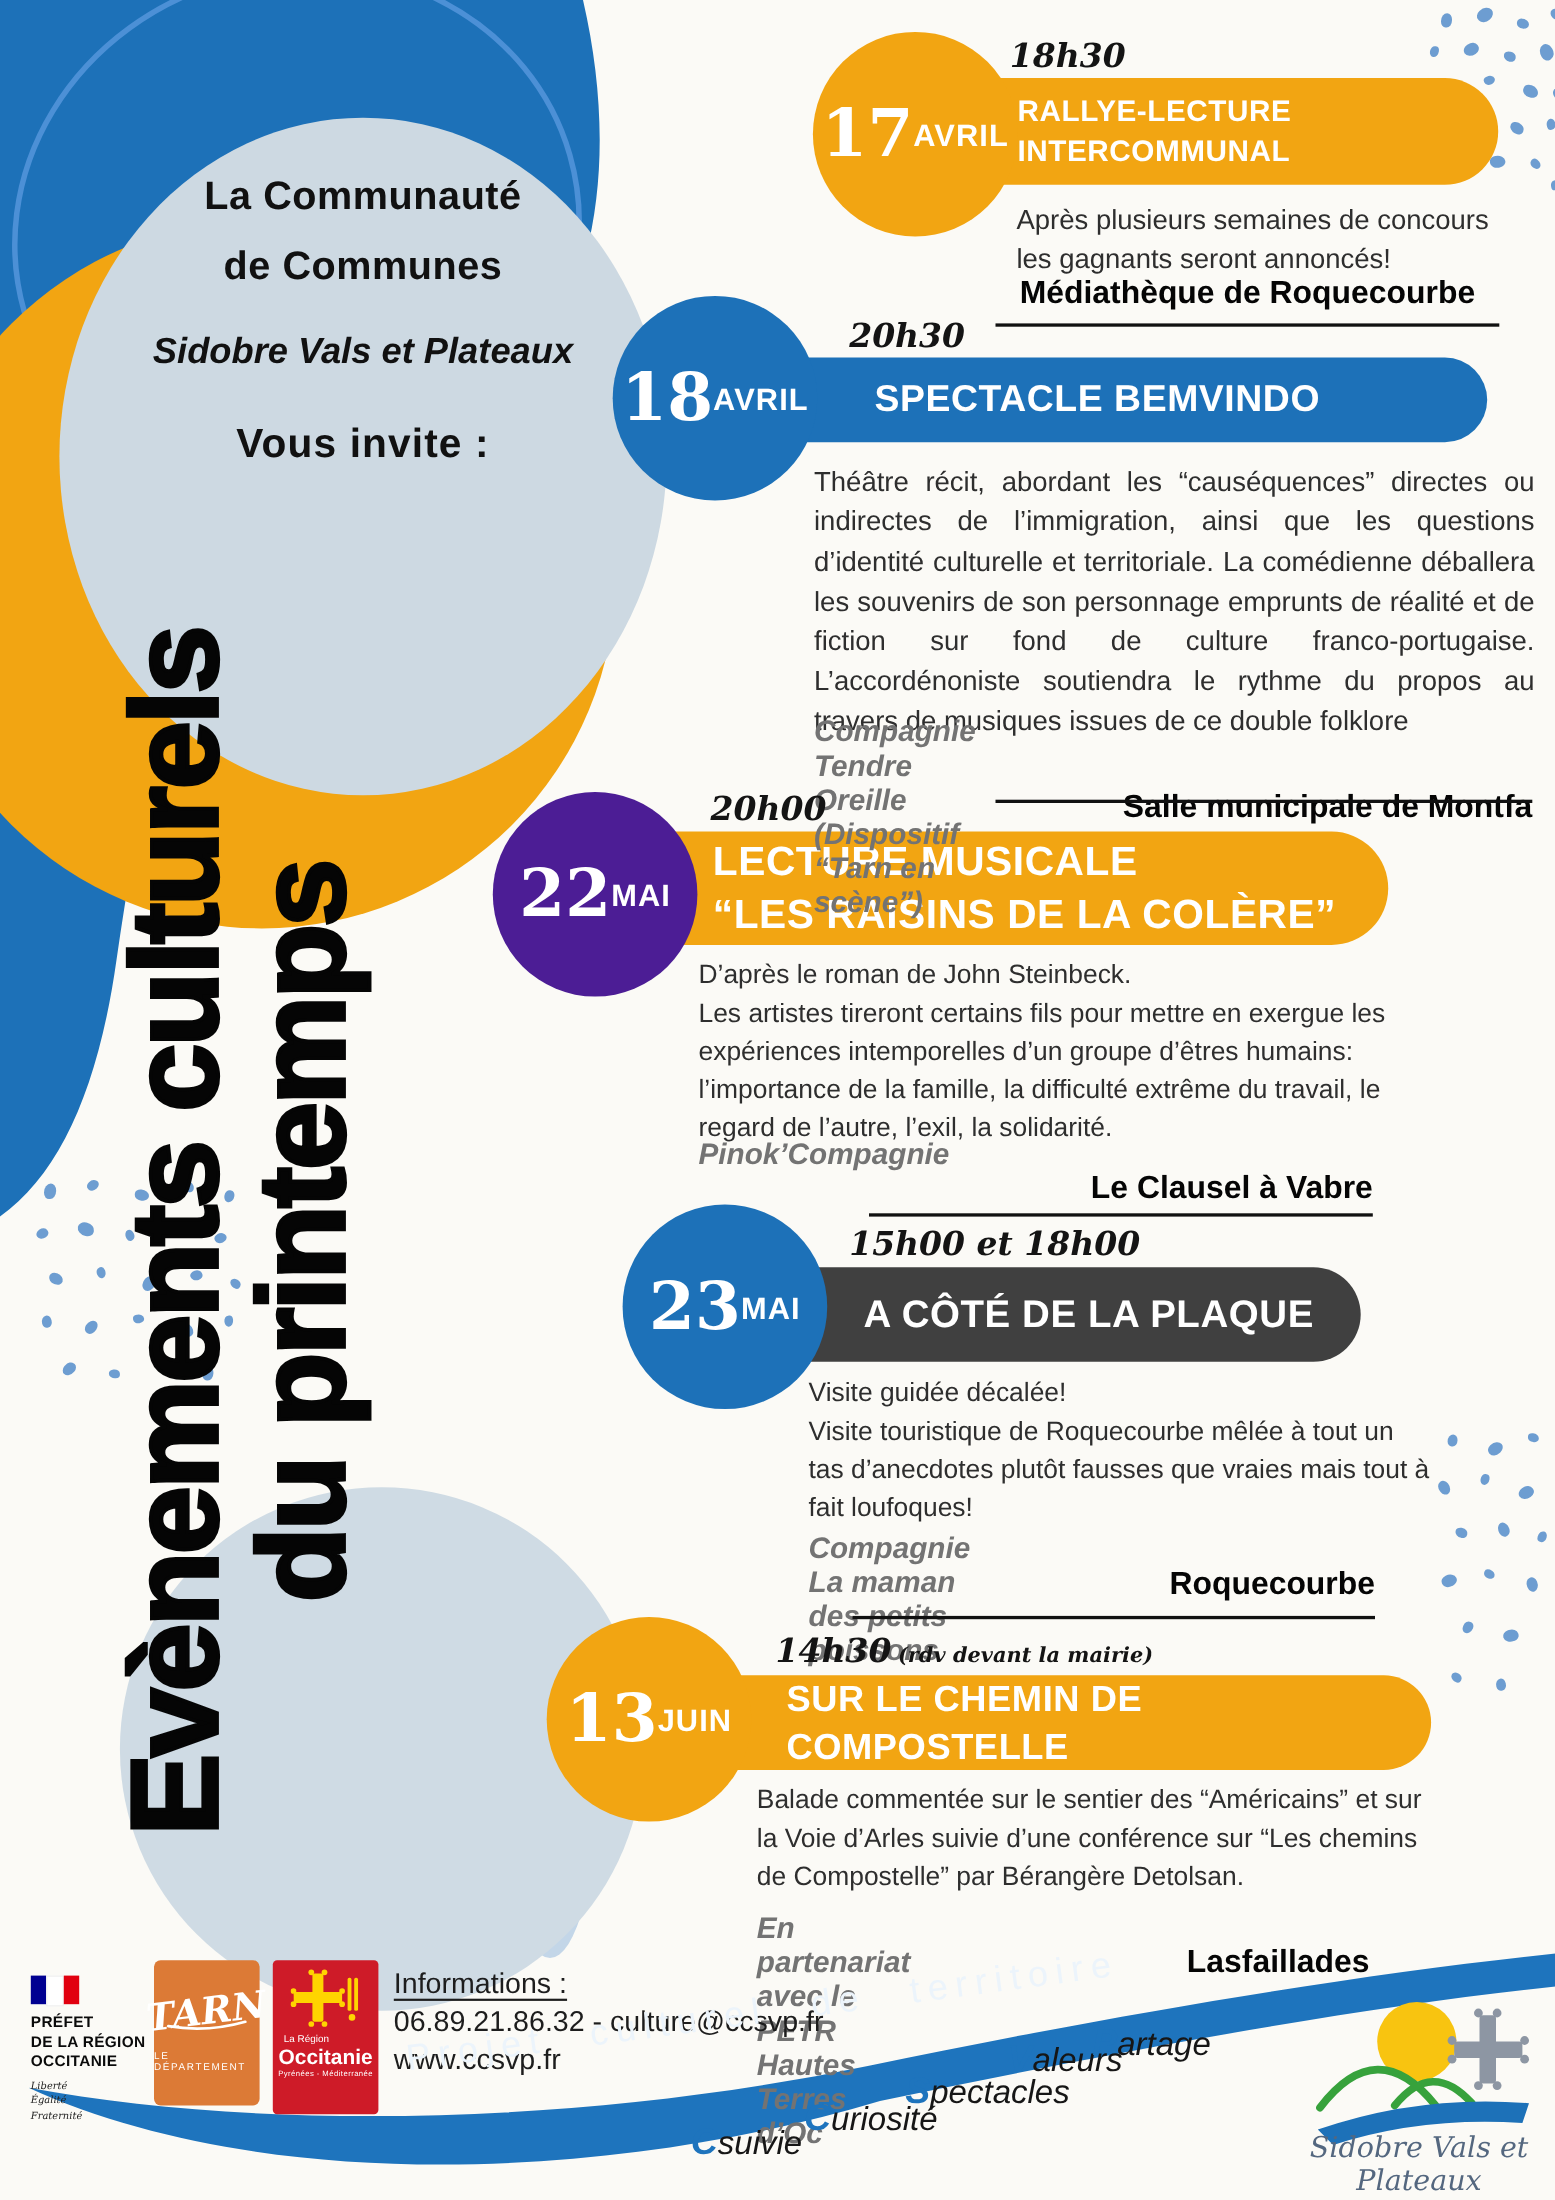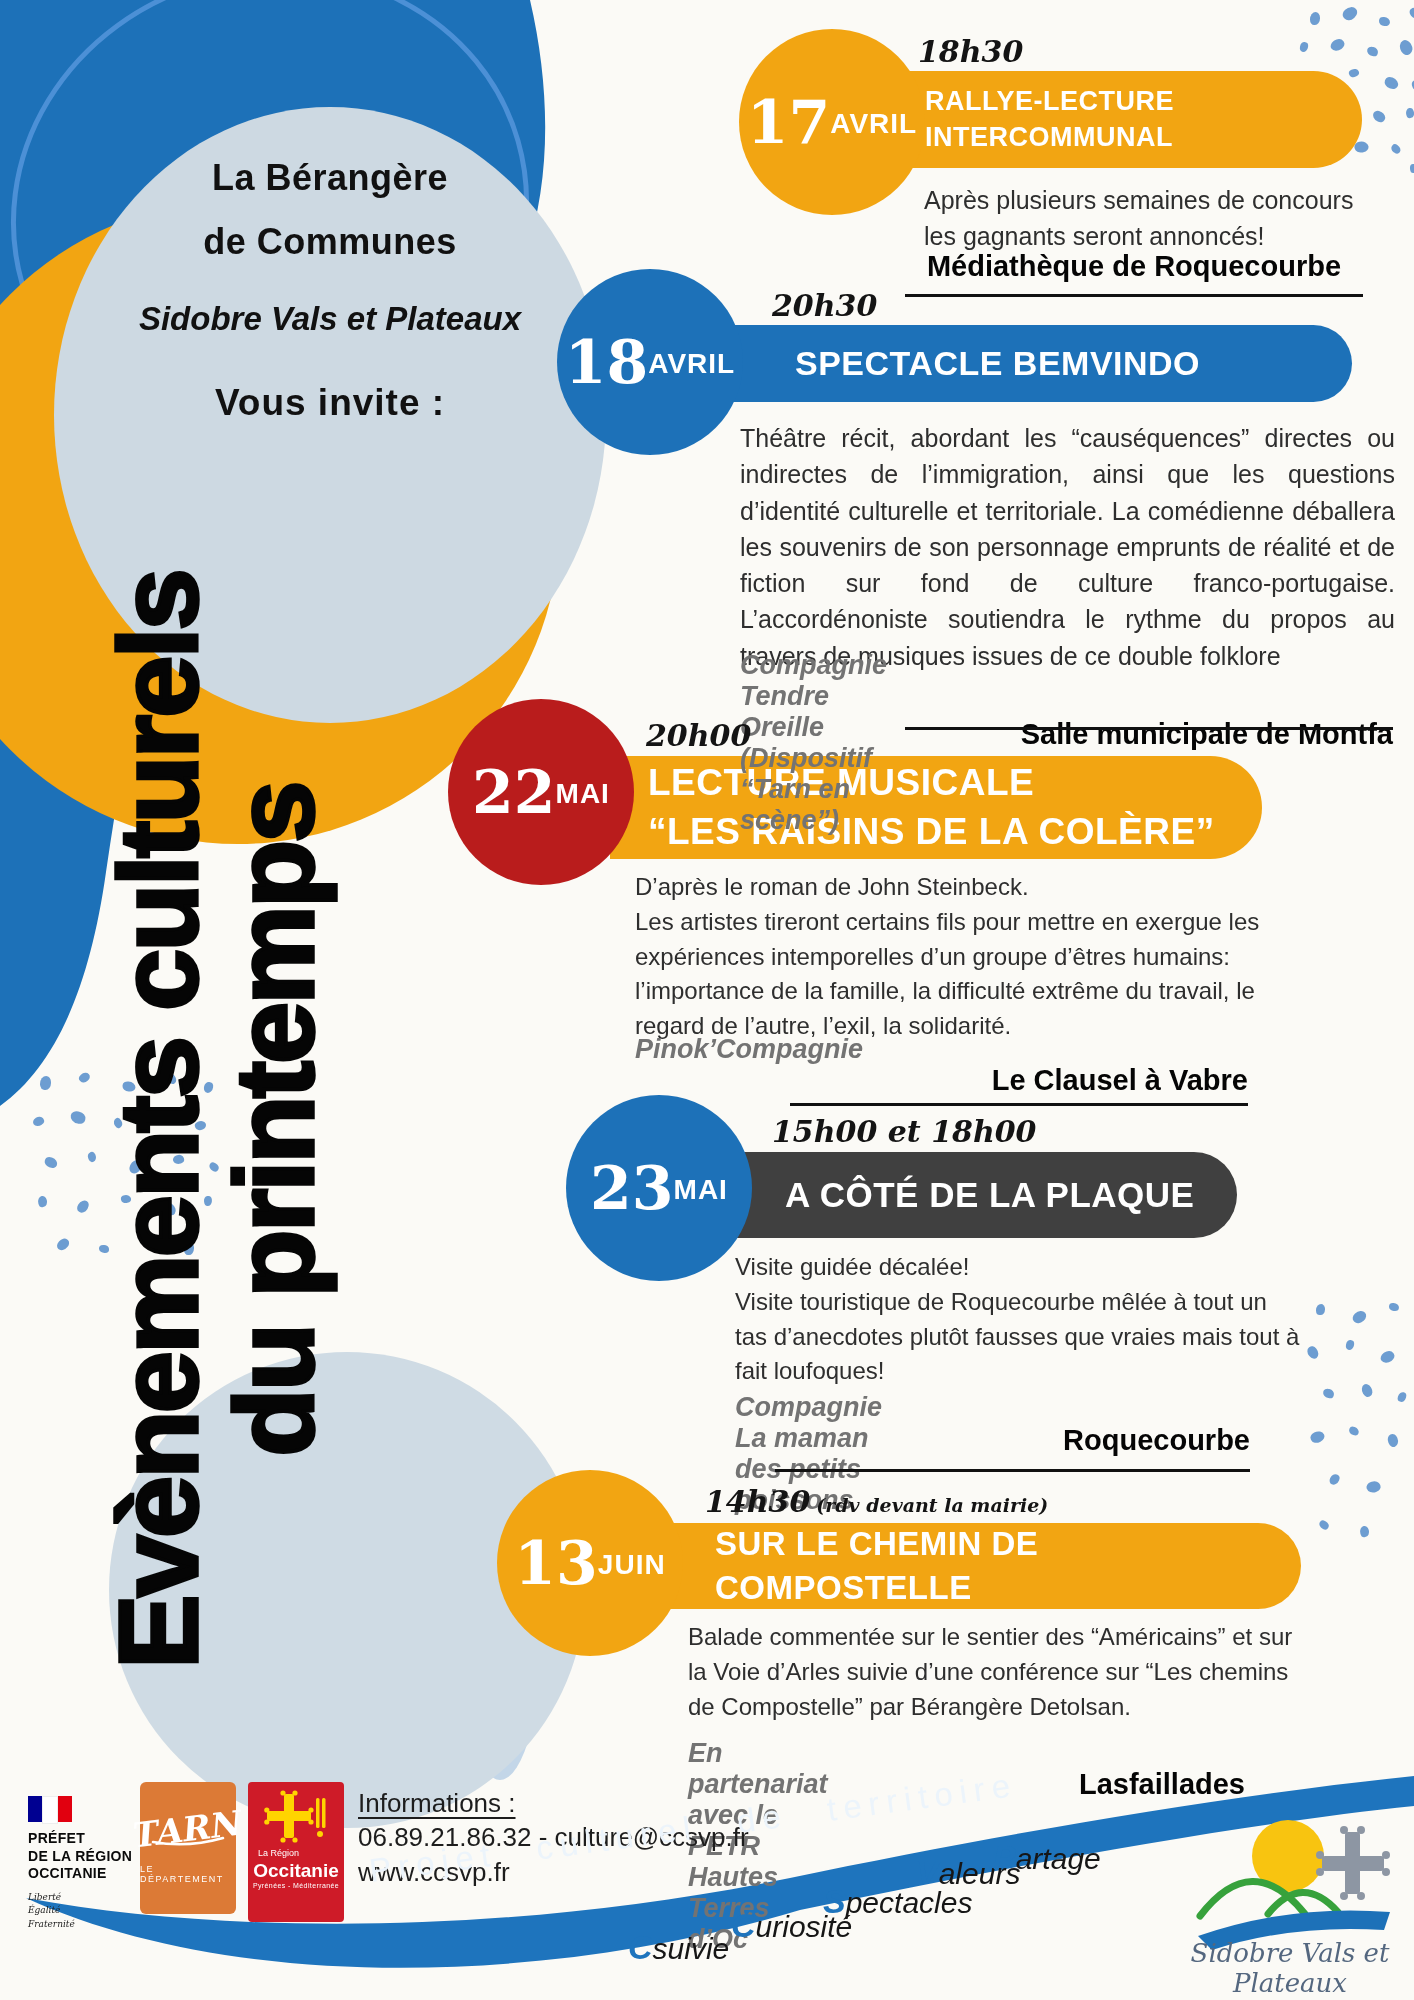--- a/index.html
+++ b/index.html
@@ -172,21 +172,21 @@
       <div class="dot" style="left: 1312px; top: 1430px; width: 11px; height: 14px; transform: rotate(63deg); background: rgb(109, 157, 209);"></div>
       <div class="dot" style="left: 1350px; top: 1426px; width: 8px; height: 10px; transform: rotate(110deg); background: rgb(109, 157, 209);"></div>
       <div class="dot" style="left: 1388px; top: 1434px; width: 10px; height: 13px; transform: rotate(157deg); background: rgb(109, 157, 209);"></div>
       <div class="dot" style="left: 1330px; top: 1474px; width: 9px; height: 11px; transform: rotate(204deg); background: rgb(109, 157, 209);"></div>
       <div class="dot" style="left: 1368px; top: 1480px; width: 11px; height: 14px; transform: rotate(251deg); background: rgb(109, 157, 209);"></div>
       <div class="dot" style="left: 1320px; top: 1520px; width: 8px; height: 10px; transform: rotate(298deg); background: rgb(109, 157, 209);"></div>
       <div class="dot" style="left: 1360px; top: 1526px; width: 9px; height: 11px; transform: rotate(345deg); background: rgb(109, 157, 209);"></div>
     </div>
 
   <div class="abs header-text">
-    <div class="h1">La Bérangère</div>
+    <div class="h1">La Communauté</div>
     <div class="h1">de Communes</div>
     <div class="h2">Sidobre Vals et Plateaux</div>
     <div class="h3">Vous invite :</div>
   </div>
 
   <div class="abs vtitle">Evènements culturels
 du printemps</div>
 
 
   <div id="events">
@@ -208,21 +208,21 @@
           <div class="date-month">AVRIL</div>
         </div>
         <div class="ev-time abs" style="left: 772px; top: 288px;"><span>20h30</span></div>
         <div class="banner abs" style="left: 725px; top: 325px; width: 627px; height: 77px; background: rgb(29, 113, 184); border-radius: 0px 38.5px 38.5px 0px; padding-left: 70px; font-size: 34px;">SPECTACLE BEMVINDO</div>
         <div class="desc abs justify" style="left: 740px; top: 420px; width: 655px; font-size: 25px;">Théâtre récit, abordant les “causéquences” directes ou indirectes de l’immigration, ainsi que les questions d’identité culturelle et territoriale. La comédienne déballera les souvenirs de son personnage emprunts de réalité et de fiction sur fond de culture franco-portugaise. L’accordénoniste soutiendra le rythme du propos au travers de musiques issues de ce double folklore</div>
         <div class="company abs" style="left: 740px; top: 650px;">Compagnie Tendre Oreille (Dispositif “Tarn en scène”)</div>
         <div class="loc abs" style="left: 905px; top: 718px; width: 488px; text-align: right;">Salle municipale de Montfa</div>
         <div class="loc-line abs" style="left: 905px; width: 488px; top: 727px;"></div>
       </div>
       <div class="event abs" style="left: 0px; top: 0px;">
-        <div class="date-circle abs" style="left: 448px; top: 699px; width: 186px; height: 186px; background: #b91c1c; align-items: center;">
+        <div class="date-circle abs" style="left: 448px; top: 720px; width: 186px; height: 186px; background: #4c1d95; align-items: center;">
           <div class="date-day">22</div>
           <div class="date-month">MAI</div>
         </div>
         <div class="ev-time abs" style="left: 646px; top: 718px;"><span>20h00</span></div>
         <div class="banner abs" style="left: 610px; top: 756px; width: 652px; height: 103px; background: rgb(242, 165, 18); border-radius: 0px 51.5px 51.5px 0px; padding-left: 38px; font-size: 37px;">LECTURE MUSICALE
 “LES RAISINS DE LA COLÈRE”</div>
         <div class="desc abs" style="left: 635px; top: 870px; width: 660px; font-size: 24px;">D’après le roman de John Steinbeck.
 Les artistes tireront certains fils pour mettre en exergue les expériences intemporelles d’un groupe d’êtres humains: l’importance de la famille, la difficulté extrême du travail, le regard de l’autre, l’exil, la solidarité.</div>
         <div class="company abs" style="left: 635px; top: 1034px;">Pinok’Compagnie</div>
         <div class="loc abs" style="left: 790px; top: 1064px; width: 458px; text-align: right;">Le Clausel à Vabre</div>

